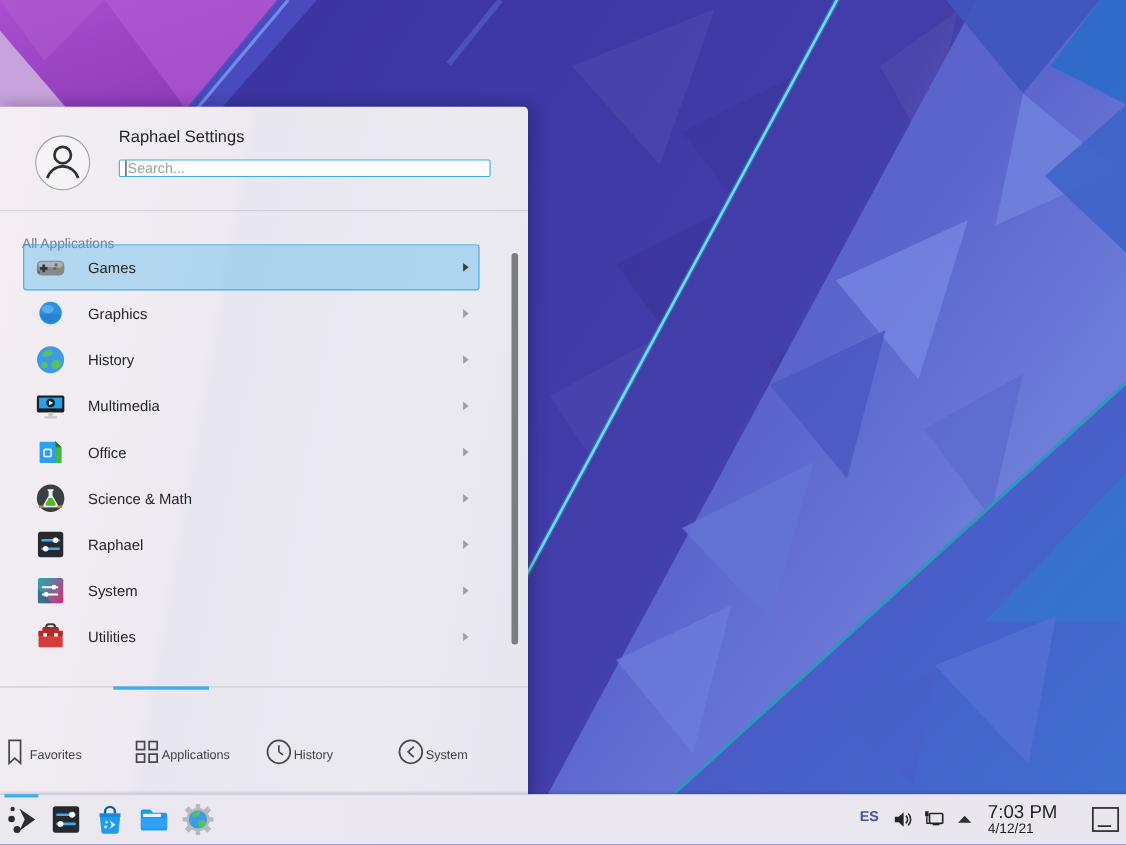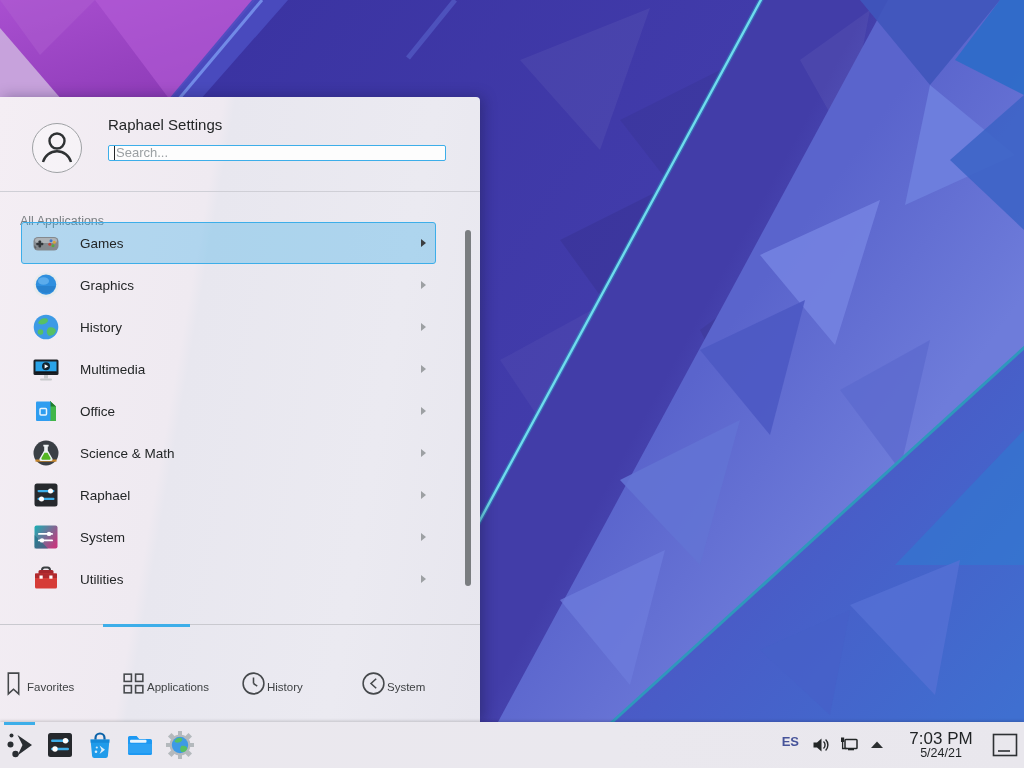--- a/index.html
+++ b/index.html
@@ -70,21 +70,21 @@
     box-shadow:0 -1px 3px rgba(0,0,0,.18);
     display:flex;align-items:center;
   }
   .tb-btn{width:40px;height:46px;display:flex;align-items:center;justify-content:center;}
   .tb-btn svg,.tb-launcher svg{width:30px;height:30px;display:block;}
   .tb-spacer{flex:1 1 auto;}
   .tray{display:flex;align-items:flex-start;gap:6px;margin-right:6px;}
   .kbd-layout{font-size:13px;font-weight:bold;color:#47549a;padding:0 5px;}
   .tray-icon{width:22px;height:22px;display:flex;align-items:center;justify-content:center;}
   .tray-icon svg{width:20px;height:20px;display:block;}
-  .clock{width:86px;text-align:center;line-height:1.05;margin:16px 4px;}
+  .clock{width:86px;text-align:left;line-height:1.05;margin:16px 4px;}
   .clock-time{font-size:17px;color:#1f2224;}
   .clock-date{font-size:12.5px;color:#1f2224;}
   .show-desktop{width:34px;height:46px;display:flex;align-items:center;justify-content:center;margin-right:2px;}
 </style>
 </head>
 <body>
 
 <div class="desktop">
 
   <svg id="wallpaper" viewBox="0 0 1024 768" preserveAspectRatio="none">
@@ -473,21 +473,21 @@
       </span>
       <span class="tray-icon">
         <svg viewBox="0 0 20 20">
             <polygon points="4,13 16,13 10,6.5" fill="#2c2f31"></polygon>
           </svg>
       </span>
     </div>
 
     <div class="clock">
       <div class="clock-time">7:03 PM</div>
-      <div class="clock-date">5/24/21</div>
+      <div class="clock-date">4/12/21</div>
     </div>
 
     <div class="show-desktop">
       <svg viewBox="0 0 28 28" width="28" height="28">
         <rect x="2.5" y="3.5" width="23" height="21" fill="none" stroke="#2e3134" stroke-width="1.6"></rect>
         <line x1="7" y1="20" x2="19" y2="20" stroke="#2e3134" stroke-width="1.6"></line>
       </svg>
     </div>
   </div>
 </div>

